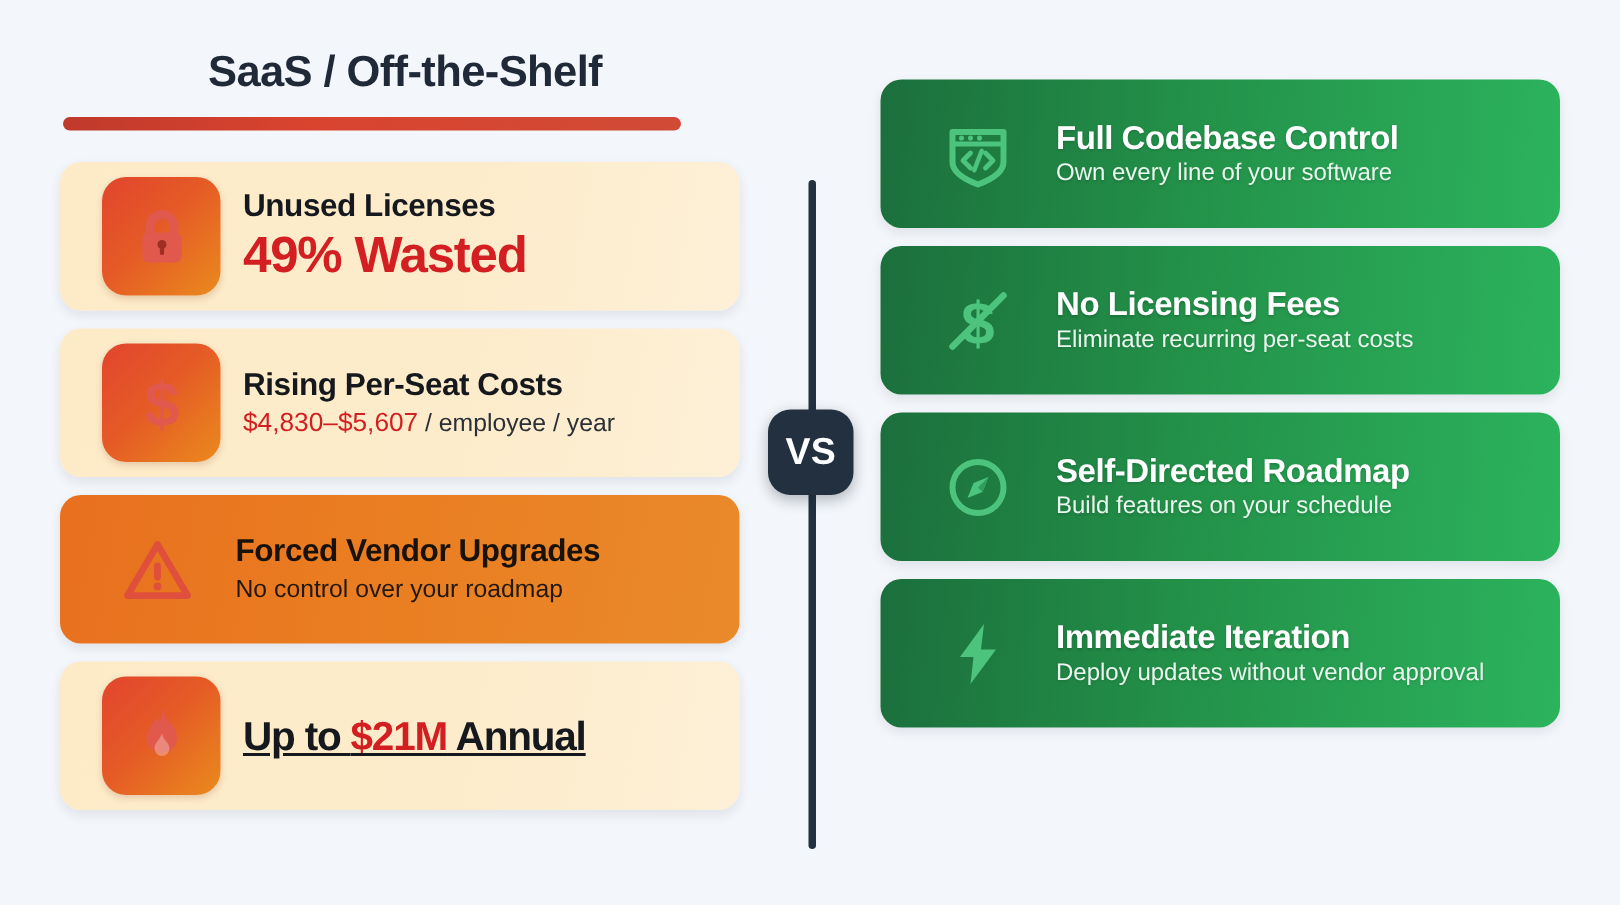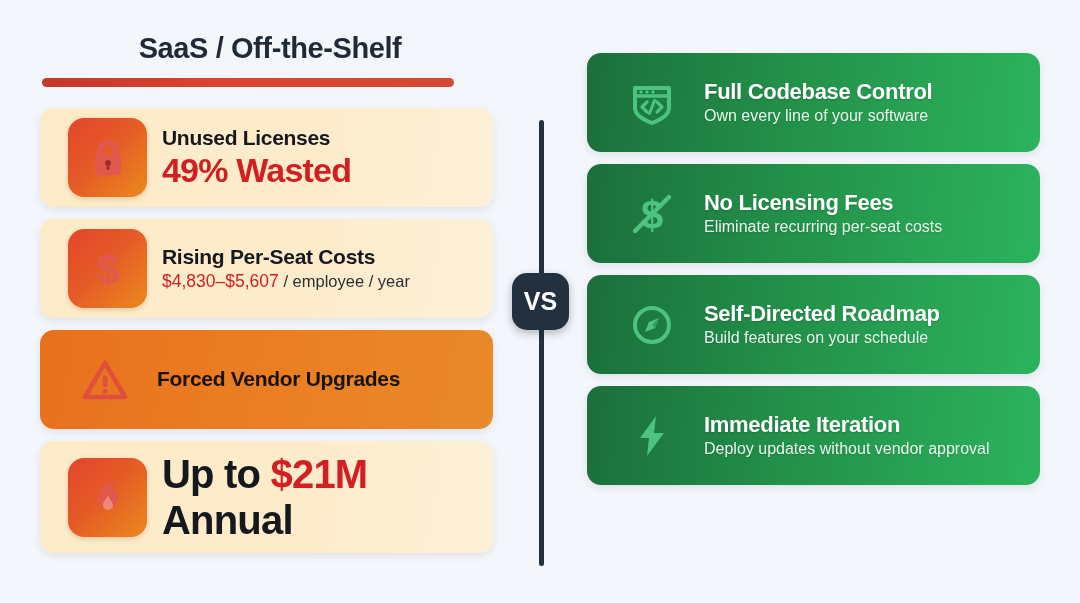--- a/index.html
+++ b/index.html
@@ -167,21 +167,21 @@
     line-height: 1.1;
     letter-spacing: -0.8px;
     color: #15181d;
     margin-top: 1px;
   }
   .card-headline .hl,
   .accent-red { color: #d31f21; }
 
   .card-sub .accent-red { font-weight: normal; font-size: 17.5px; }
 
-  .card-headline.two-line { font-size: 40px; line-height: 1.13; }
+  .card-headline.two-line { font-size: 27px; line-height: 1.13; text-decoration: underline; }
 
   
   .divider {
     position: absolute;
     left: 539px;
     top: 120px;
     width: 5px;
     height: 446px;
     background: #22303f;
     border-radius: 3px;
@@ -253,20 +253,21 @@
       <div class="card skin-orange">
         <div class="icon-tile plain">
           <svg width="52" height="52" viewBox="0 0 52 52" aria-hidden="true">
             <path d="M26 9 L46 43 H6 Z" fill="none" stroke="#df4f3c" stroke-width="4.5" stroke-linejoin="round"></path>
             <rect x="23.7" y="21" width="4.6" height="12" rx="2.3" fill="#df4f3c"></rect>
             <circle cx="26" cy="37" r="2.6" fill="#df4f3c"></circle>
           </svg>
         </div>
         <div class="card-body">
           <div class="card-title">Forced Vendor Upgrades</div>
+          <div class="card-sub">No control over your roadmap</div>
         </div>
       </div>
 
       <div class="card skin-cream">
         <div class="icon-tile warm">
           <svg width="48" height="48" viewBox="0 0 48 48" aria-hidden="true">
             <path d="M24 5 C26 14 34 16 34 25 a10 10 0 0 1 -20 0 C14 18 19 16 20 11 C21 15 24 15 24 5 Z" fill="#e0594c"></path>
             <path d="M24 22 C25 27 29 28 29 32 a5 5 0 0 1 -10 0 C19 28 22 27 24 22 Z" fill="#f2b0a2" opacity="0.55"></path>
           </svg>
         </div>

